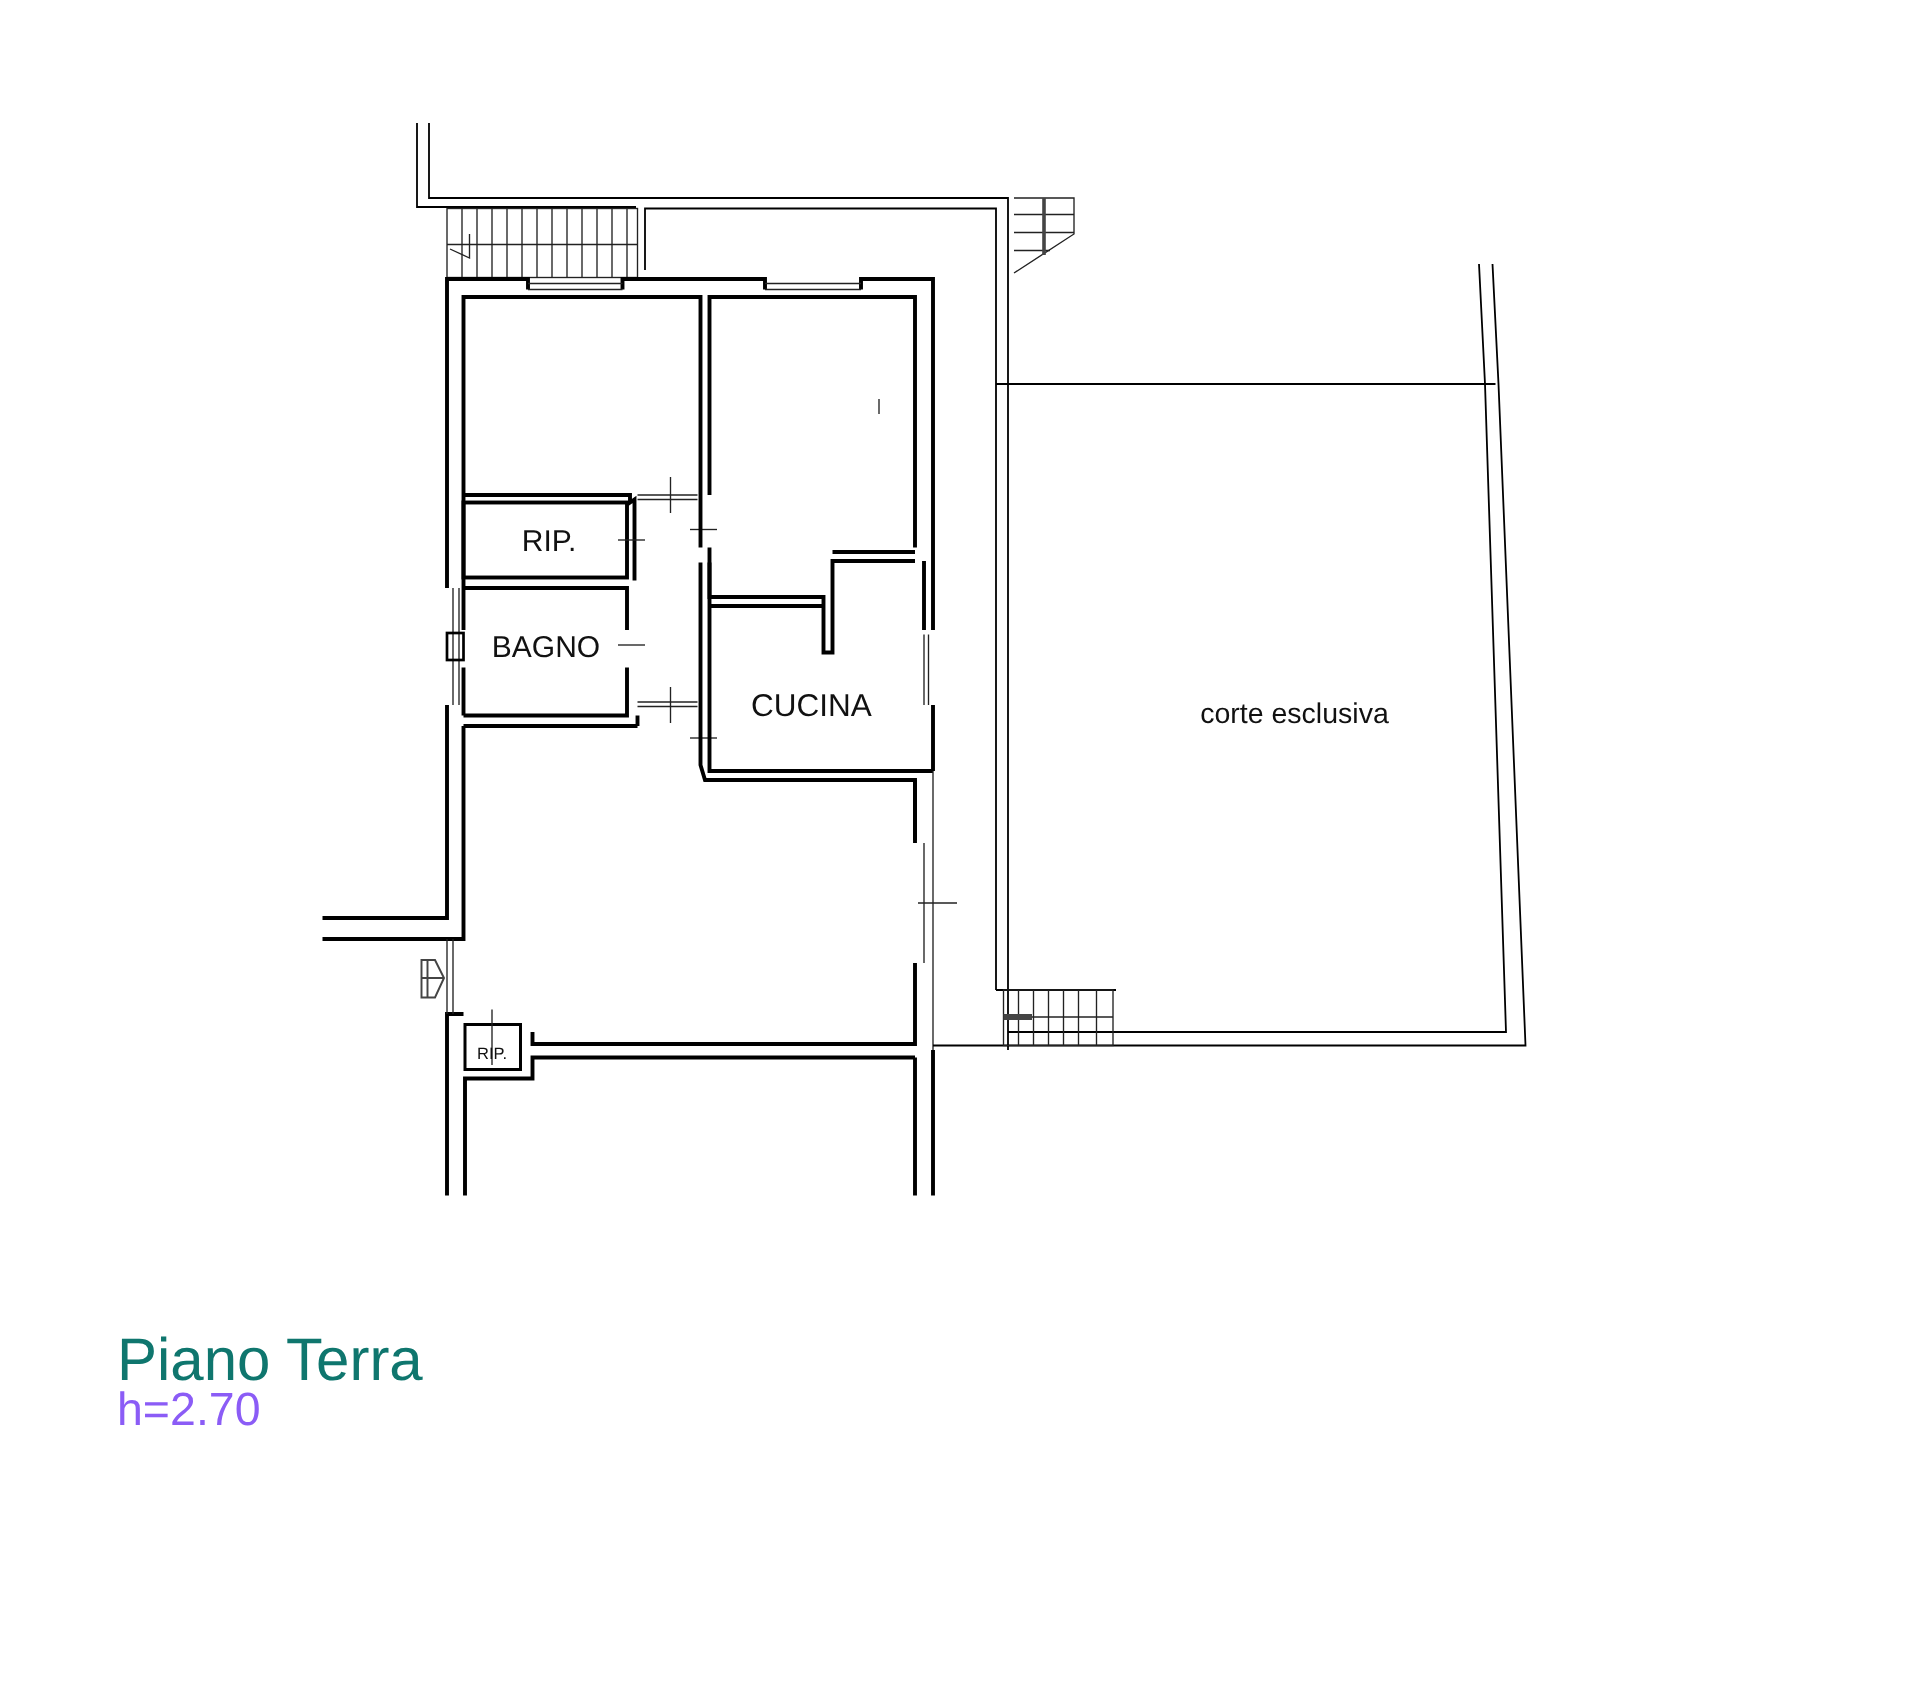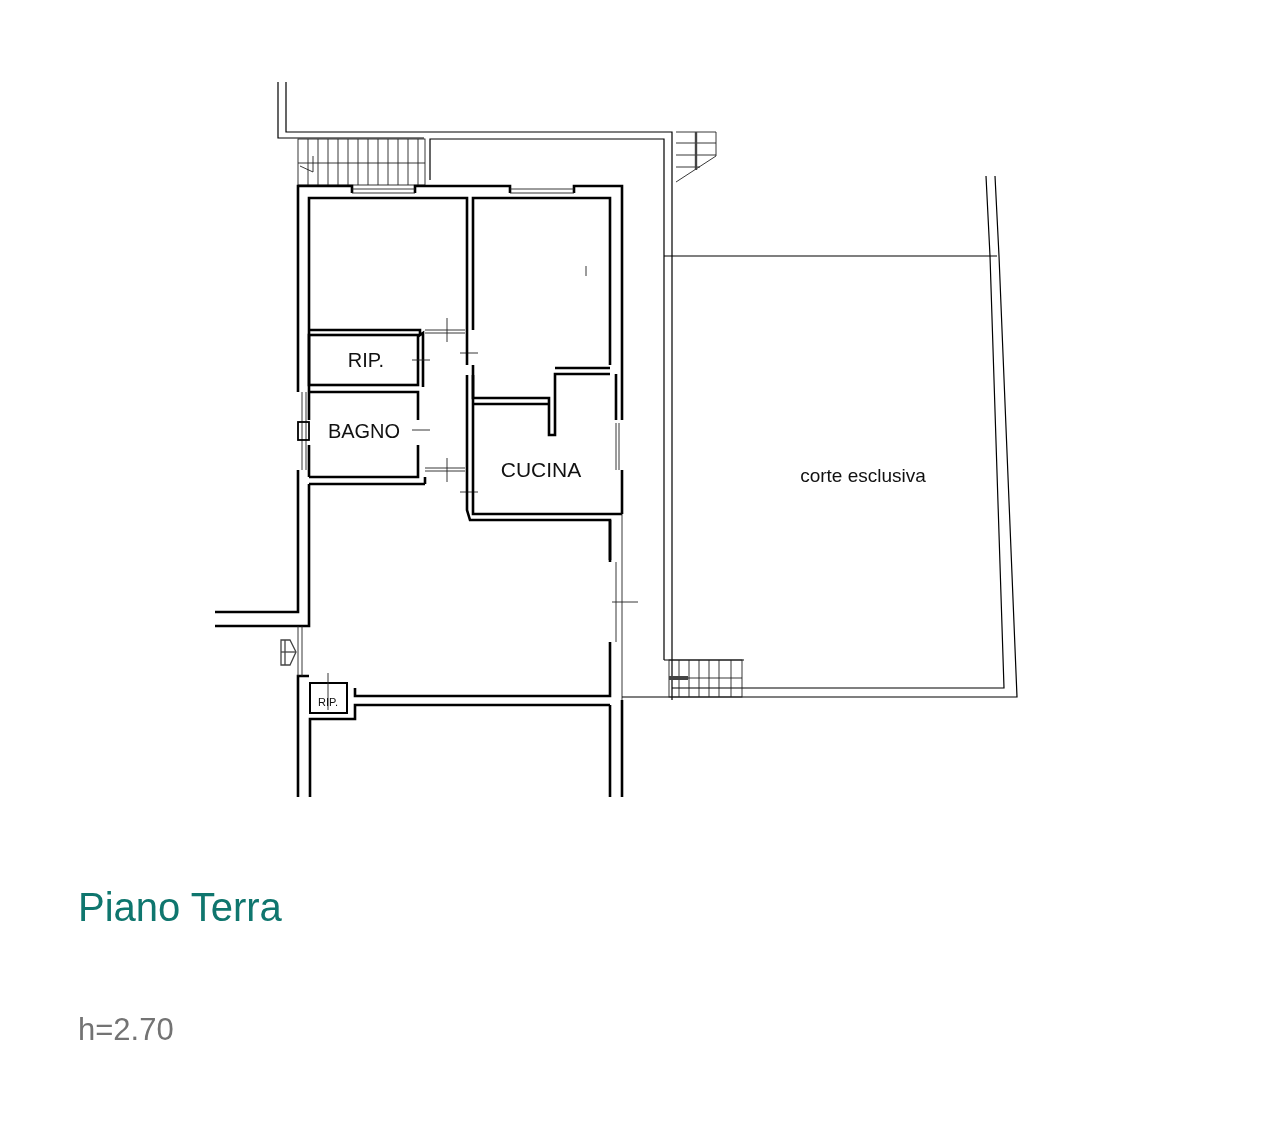--- a/index.html
+++ b/index.html
@@ -4,21 +4,21 @@
 <style>
   html, body { margin:0; padding:0; background:#ffffff; }
   body { width:1280px; height:1128px; position:relative; overflow:hidden; font-family:"Liberation Sans", sans-serif; }
   #plan { position:absolute; left:0; top:0; width:1280px; height:1128px; }
   .wall { fill:none; stroke:#000; stroke-width:2.6; stroke-linejoin:miter; }
   .thin { fill:none; stroke:#000; stroke-width:1.2; }
   .hair { fill:none; stroke:#222; stroke-width:0.9; }
   .grey { fill:none; stroke:#444; stroke-width:1.3; }
   .room-label { font-family:"Liberation Sans", sans-serif; fill:#111; }
   .title { position:absolute; left:78px; top:885px; font-size:40px; color:#0f766e; }
-  .height { position:absolute; left:78px; top:1012px; font-size:31px; color:#737373; }
+  .height { position:absolute; left:78px; top:922px; font-size:31px; color:#8b5cf6; }
 </style>
 </head>
 <body>
 
 <svg id="plan" viewBox="0 0 1280 1128" xmlns="http://www.w3.org/2000/svg">
 
   <g>
     <polyline class="thin" points="278,82 278,138 424,138"></polyline>
     <polyline class="thin" points="286,82 286,132 672,132 672,700"></polyline>
     <polyline class="thin" points="430,180 430,139 664,139 664,660"></polyline>

